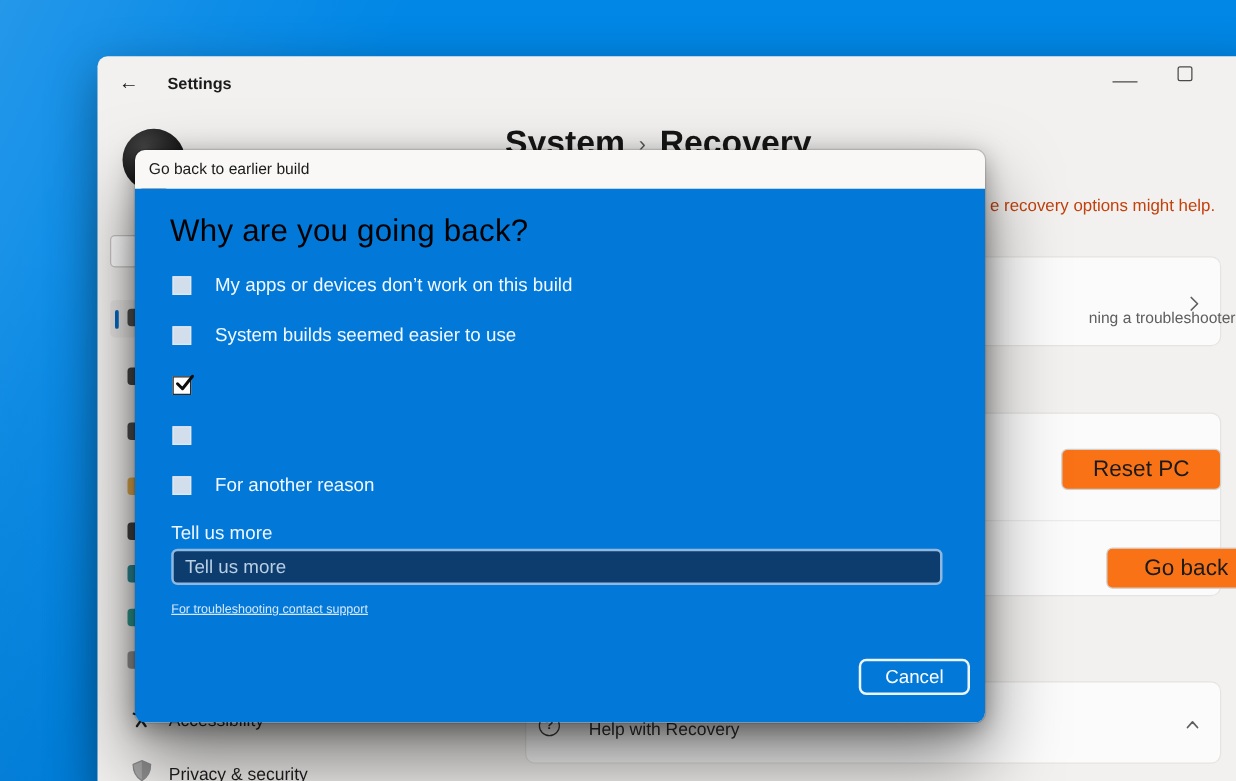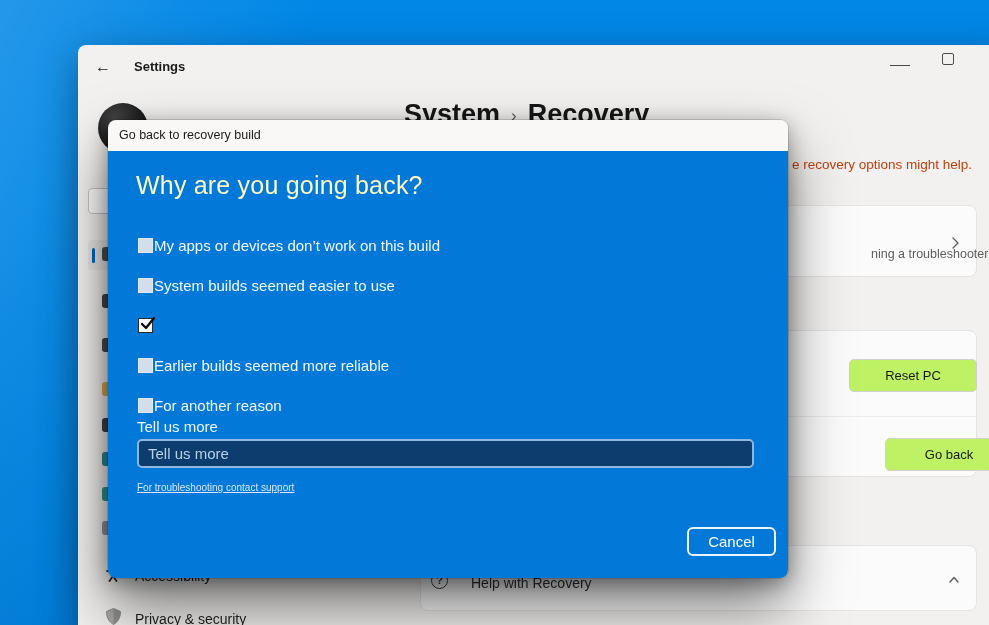--- a/index.html
+++ b/index.html
@@ -46,41 +46,41 @@
   .breadcrumb .sep { font-size:17px; font-weight:400; color:#585858; padding-top:3px; }
   .intro-frag { position:absolute; left:714px; top:112px; font-size:13.5px; color:#c2410c; white-space:nowrap; }
 
   .card { position:absolute; left:342px; width:557px; background:#fbfbfb;
     border:1px solid #e6e4e2; border-radius:8px; }
   .card-trouble { top:160px; height:72px; }
   .trouble-frag { position:absolute; left:450px; top:41px; font-size:12.5px; color:#5e5e5e; white-space:nowrap; }
   .chev-right { position:absolute; right:14px; top:30px; }
   .card-options { top:285px; height:147px; }
   .card-divider { position:absolute; left:0; right:0; top:85px; height:1px; background:#ececea; }
-  .std-btn { position:absolute; left:428px; width:128px; height:33px; background:#bef264;
-    border:1px solid #d2d0ce; border-radius:5px; font-size:13px; color:#1a1a1a;
+  .std-btn { position:absolute; left:428px; width:128px; height:33px; background:#f97316;
+    border:1px solid #d2d0ce; border-radius:5px; font-size:18px; color:#1a1a1a;
     display:flex; align-items:center; justify-content:center; cursor:pointer; }
   .btn-reset { top:28px; }
   .btn-goback { top:107px;margin-left:36px; }
   .card-help { top:500px; height:66px; }
   .help-ic { position:absolute; left:10px; top:26px; width:17px; height:17px; border:1.5px solid #3c3c3c;
     border-radius:50%; font-size:11px; font-weight:700; color:#3c3c3c; text-align:center; line-height:15px; }
   .help-label { position:absolute; left:50px; top:29px; font-size:14px; color:#303030; }
   .chev-up { position:absolute; right:15px; top:27px; }
 
   
   .dialog { position:absolute; left:108px; top:120px; width:680px; height:458px;
     border-radius:8px; overflow:hidden;
     box-shadow:0 30px 60px rgba(0,0,0,.5), 0 5px 20px rgba(0,0,0,.35), 0 0 0 1px rgba(0,0,0,.12); }
   .dlg-titlebar { height:31px; background:#f9f8f7; font-size:12.5px; color:#1b1b1b;
     line-height:31px; padding-left:11px; }
   .dlg-body { position:relative; height:427px; background:#0278d8; }
   .dlg-heading { position:absolute; left:28px; top:20px; font-size:25px; font-weight:400;
-    color:#fef9c3; letter-spacing:.2px; }
-  .opt-row { position:absolute; left:30px; height:18px; display:flex; align-items:center; gap:1px;margin-top:17px; }
+    color:#000000; letter-spacing:.2px; }
+  .opt-row { position:absolute; left:30px; height:18px; display:flex; align-items:center; gap:19px; }
   .cb { width:15px; height:15px; background:#d2deec; border:1px solid #dfe8f3; flex:none; cursor:pointer; position:relative; }
   .cb.checked { background:#fdfdfd; border:1.4px solid #2a2a2a; }
   .cb.checked svg { position:absolute; left:0px; top:-3px; }
   .opt-label { font-size:15px; color:#f2f8ff; white-space:nowrap; }
   .tell-label { position:absolute; left:29px; top:267px; font-size:15px; color:#eef6ff; }
   .tell-input { position:absolute; left:29px; top:288px; width:617px; height:29px;
     background:#0d3d6f; border:2px solid #8fb8e0; border-radius:5px;
     font-family:"Liberation Sans", sans-serif; font-size:15px; color:#e8f1fb; padding:0 9px; outline:none; }
   .tell-input::placeholder { color:#b9cfe4; opacity:1; }
   .dlg-link { position:absolute; left:29px; top:331px; font-size:10px; color:#d5e8fb;
@@ -167,42 +167,41 @@
     <div class="help-label">Help with Recovery</div>
     <div class="chev-up">
       <svg width="14" height="14" viewBox="0 0 14 14">
           <path d="M3 9 L7 4.5 L11 9" stroke="#5f5f5f" fill="none" stroke-width="1.4" stroke-linecap="round" stroke-linejoin="round"></path>
         </svg>
     </div>
   </div>
 </div>
 
 <div class="dialog">
-  <div class="dlg-titlebar">Go back to recovery build</div>
+  <div class="dlg-titlebar">Go back to earlier build</div>
   <div class="dlg-body">
     <div class="dlg-heading">Why are you going back?</div>
     <div id="opt-rows">
         <div class="opt-row" style="top: 68px;">
           <div class="cb"></div>
           <div class="opt-label">My apps or devices don’t work on this build</div>
         </div>
         <div class="opt-row" style="top: 108px;">
           <div class="cb"></div>
           <div class="opt-label">System builds seemed easier to use</div>
         </div>
         <div class="opt-row" style="top: 148px;">
           <div class="cb checked">
             <svg width="17" height="17" viewBox="0 0 17 17">
               <path d="M3 8 L7 12 L15 2" stroke="#0d0d0d" stroke-width="2.4" fill="none" stroke-linecap="round" stroke-linejoin="round"></path>
             </svg>
           </div>
         </div>
         <div class="opt-row" style="top: 188px;">
           <div class="cb"></div>
-          <div class="opt-label">Earlier builds seemed more reliable</div>
         </div>
         <div class="opt-row" style="top: 228px;">
           <div class="cb"></div>
           <div class="opt-label">For another reason</div>
         </div>
       </div>
     <div class="tell-label">Tell us more</div>
     <input class="tell-input" type="text" placeholder="Tell us more" style="">
     <div class="dlg-link">For troubleshooting contact support</div>
     <div class="dlg-btn dlg-btn-cancel">Cancel</div>

